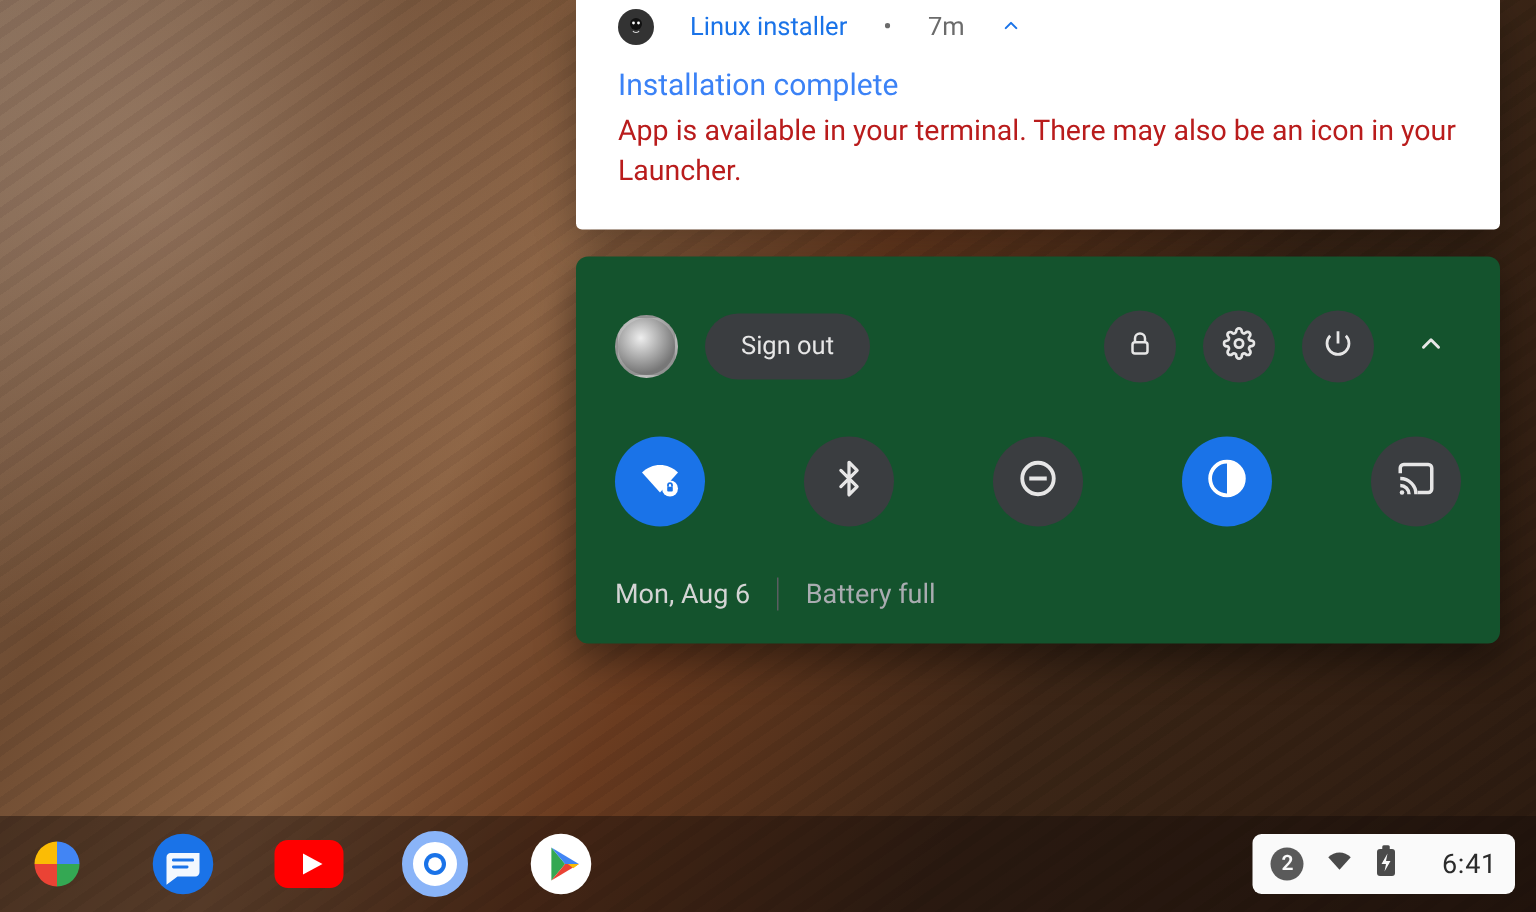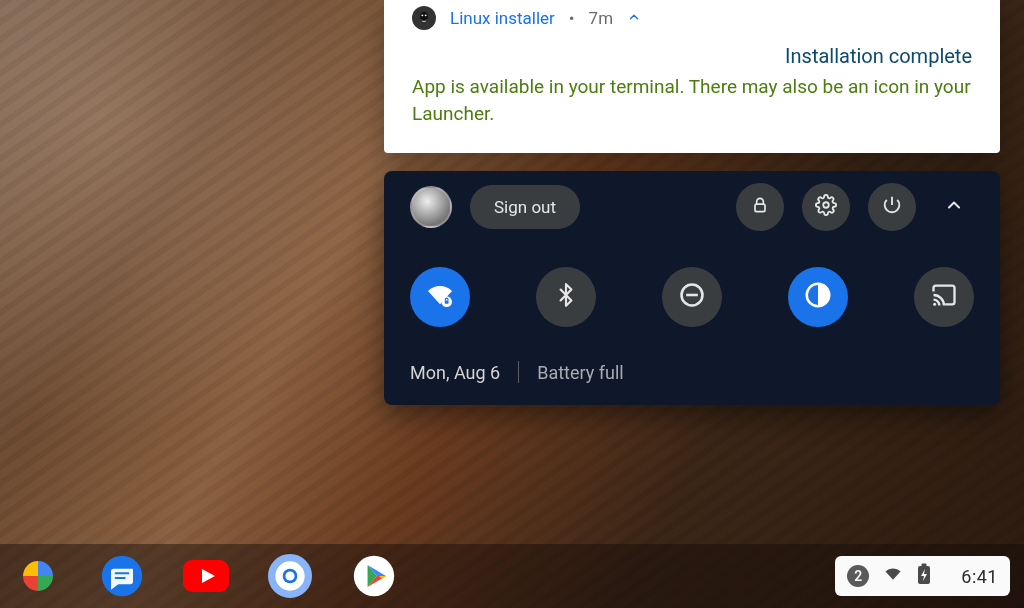--- a/index.html
+++ b/index.html
@@ -51,35 +51,35 @@
       position: absolute;
       right: 24px; top: 0;
       width: 616px;
     }
     .notification {
       background: #fff; color: #3a3a3a;
       border-radius: 0 0 4px 4px;
       padding: 6px 28px 26px 28px;
       box-shadow: 0 10px 28px rgba(0,0,0,.3);
     }
-    .notif-header { display: flex; align-items: center; gap: 14px; margin-bottom: 14px; }
+    .notif-header { display: flex; align-items: center; gap: 24px; margin-bottom: 14px; }
     .penguin {
       width: 24px; height: 24px; border-radius: 50%; background: #333;
       display: flex; align-items: center; justify-content: center;
     }
     .notif-app { color: #1a73e8; font-size: 17px; }
     .notif-time { color: #6b6b6b; font-size: 17px; }
     .notif-caret { color: #1a73e8; }
-    .notif-title { font-size: 20px; color: #0c4a6e; margin-bottom: 6px; text-align: right; }
-    .notif-body { font-size: 19px; color: #4d7c0f; line-height: 1.4; }
+    .notif-title { font-size: 20px; color: #3b82f6; margin-bottom: 6px; }
+    .notif-body { font-size: 19px; color: #b91c1c; line-height: 1.4; }
 
     .quicksettings {
       margin-top: 18px;
-      background: #0f172a; color: #e6e6e6;
-      border-radius: 8px; padding: 12px 26px 22px 26px;
+      background: #14532d; color: #e6e6e6;
+      border-radius: 8px; padding: 36px 26px 22px 26px;
       box-shadow: 0 10px 28px rgba(0,0,0,.45);
     }
     .qs-row1 { display: flex; align-items: center; gap: 18px; }
     .avatar { width: 42px; height: 42px; border-radius: 50%; background: radial-gradient(circle at 40% 35%, #eee, #777 70%); border: 2px solid rgba(255,255,255,.2); }
     .signout {
       background: #3a3d40; color: #e6e6e6; border-radius: 24px;
       height: 44px; padding: 0 24px; display: flex; align-items: center; font-size: 17px;
     }
     .qs-icon-btn { width: 48px; height: 48px; border-radius: 50%; background: #3a3d40; display:flex; align-items:center; justify-content:center; }
     .qs-row1 .spacer { flex: 1; }

